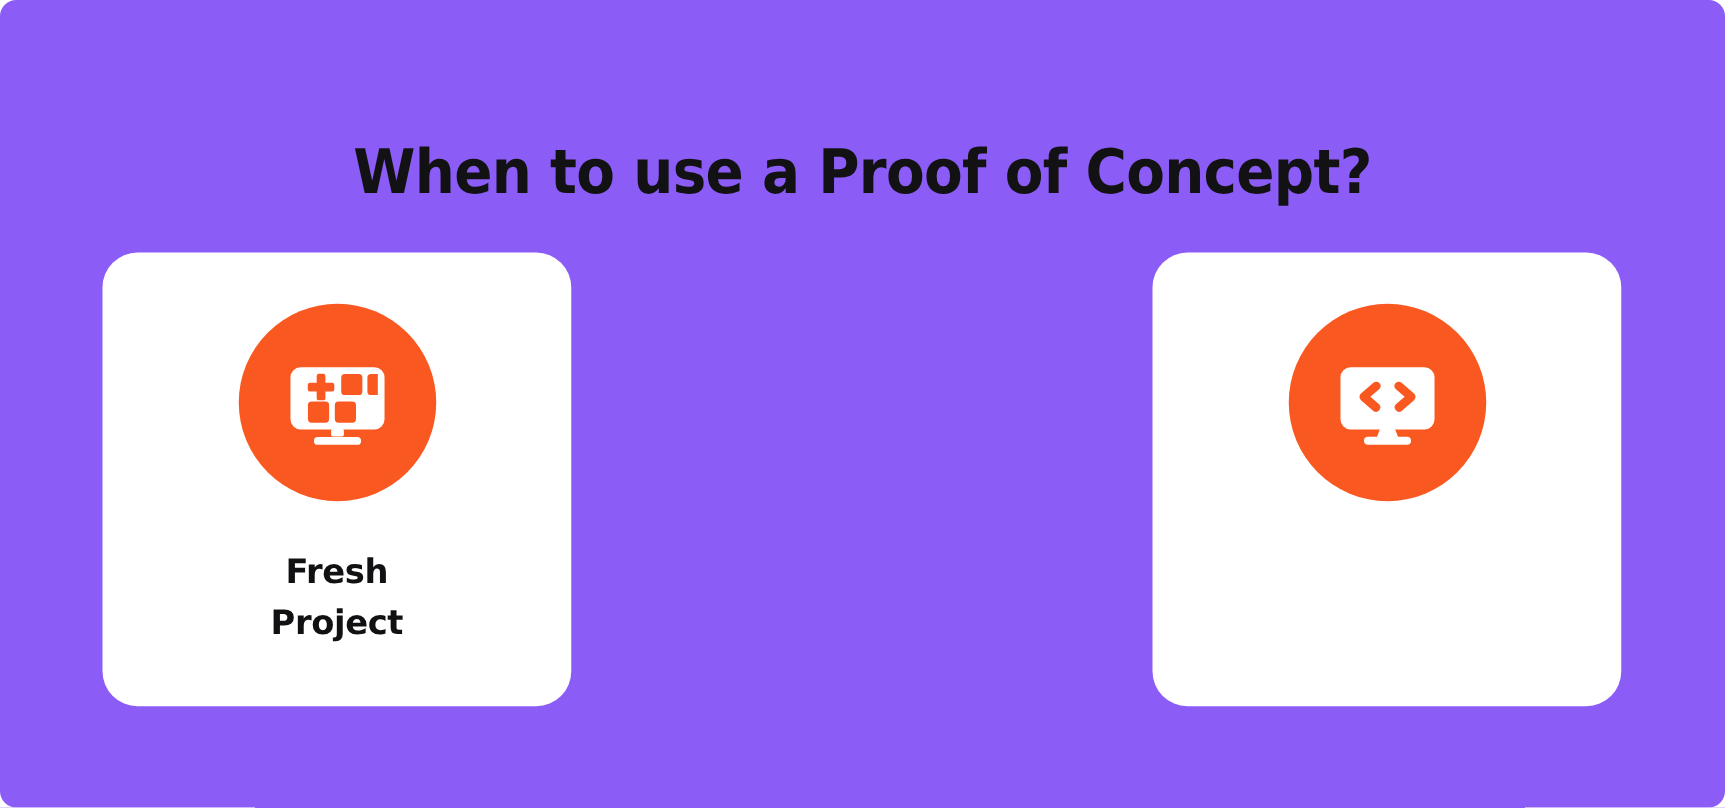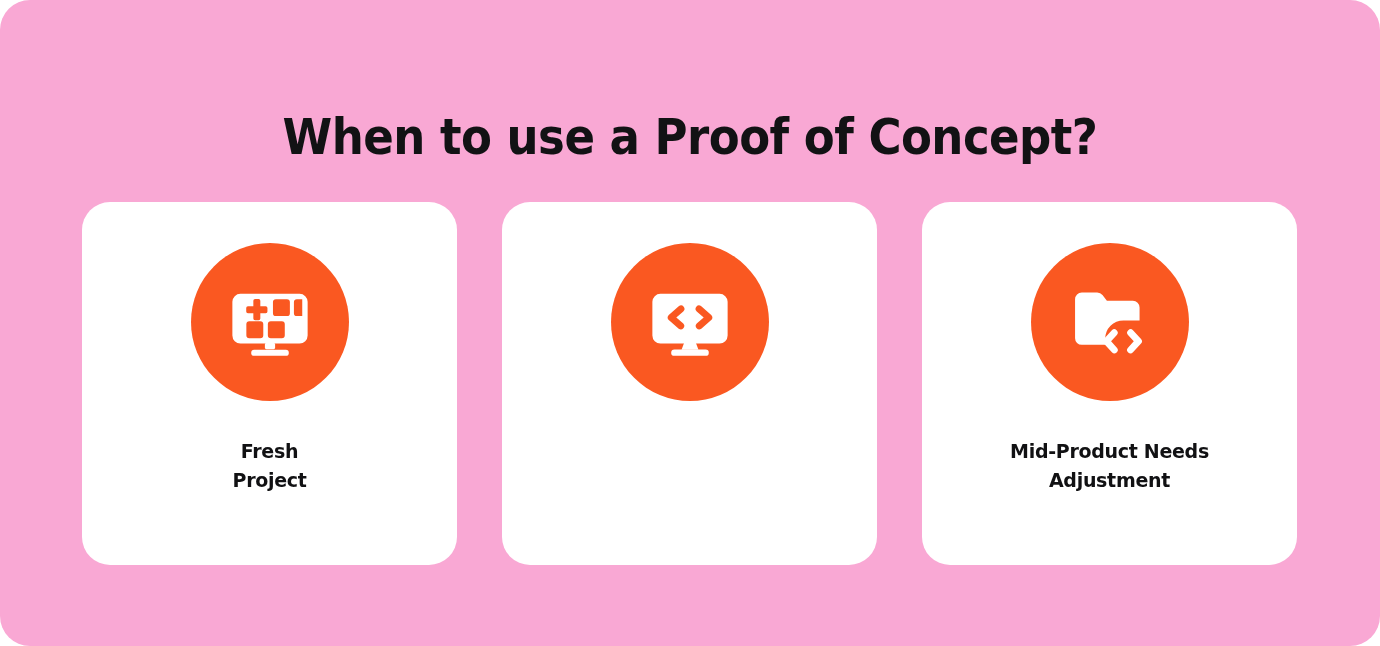--- a/index.html
+++ b/index.html
@@ -11,22 +11,22 @@
     width: 1380px;
     height: 646px;
     overflow: hidden;
     font-family: "Liberation Sans", sans-serif;
   }
 
   .canvas {
     position: relative;
     width: 1380px;
     height: 646px;
-    background: #f9a8d4;
-    border-radius: 30px;
+    background: #8b5cf6;
+    border-radius: 13px;
     box-sizing: border-box;
     overflow: hidden;
   }
 
   .page-title {
     position: absolute;
     left: 0;
     right: 0;
     top: 78px;
     text-align: center;
@@ -76,21 +76,21 @@
   .icon-circle svg {
     width: 86px;
     height: 86px;
     display: block;
   }
 
   .card-label {
     margin-top: 36px;
     text-align: center;
     font-family: "DejaVu Sans", sans-serif;
-    font-size: 19px;
+    font-size: 27px;
     font-weight: 700;
     color: #111113;
     line-height: 1.52;
     letter-spacing: -0.3px;
     padding: 0 14px;
     white-space: pre-line;
   }
 </style>
 </head>
 <body>
@@ -153,44 +153,15 @@
             M36.7 20.6 a2.6 2.6 0 0 1 3.7 -0.3 l7.4 6.4 a2.6 2.6 0 0 1 0 3.9
             l-7.4 6.4 a2.6 2.6 0 0 1 -3.4 -3.9 l5.2 -4.5 -5.2 -4.5
             a2.6 2.6 0 0 1 -0.3 -3.5 Z
           "></path>
           <path fill="#ffffff" d="M27.6 47.6 h8.8 l1.9 5.0 h-12.6 Z"></path>
           <rect fill="#ffffff" x="18.0" y="52.4" width="28.0" height="4.8" rx="2.4"></rect>
         </svg>
       </div>
     </div>
 
-    <div class="card">
-      <div class="icon-circle">
-        <svg viewBox="0 0 64 64" aria-hidden="true">
-          <path fill="#ffffff" d="
-            M11 10
-            h11.5 a5 5 0 0 1 3.9 1.9 l3.3 4.3
-            h19.3 a5 5 0 0 1 5 5
-            v9.6
-            h-12.0
-            a13.6 13.6 0 0 0 -13.6 13.6
-            v4.6
-            H11 a5 5 0 0 1 -5 -5
-            V15 a5 5 0 0 1 5 -5 Z
-          "></path>
-          <path fill="#ffffff" d="
-            M36.9 38.2 a2.5 2.5 0 0 1 0.2 3.5 l-4.3 4.7 4.3 4.7
-            a2.5 2.5 0 1 1 -3.7 3.4 l-6.0 -6.5 a2.5 2.5 0 0 1 0 -3.4
-            l6.0 -6.5 a2.5 2.5 0 0 1 3.5 0.1 Z
-          "></path>
-          <path fill="#ffffff" d="
-            M45.6 38.2 a2.5 2.5 0 0 0 -0.2 3.5 l4.3 4.7 -4.3 4.7
-            a2.5 2.5 0 1 0 3.7 3.4 l6.0 -6.5 a2.5 2.5 0 0 0 0 -3.4
-            l-6.0 -6.5 a2.5 2.5 0 0 0 -3.5 0.1 Z
-          "></path>
-        </svg>
-      </div>
-      <div class="card-label">Mid-Product Needs
-Adjustment</div>
-    </div>
 
   </div>
 </div>
 
 </body></html>

